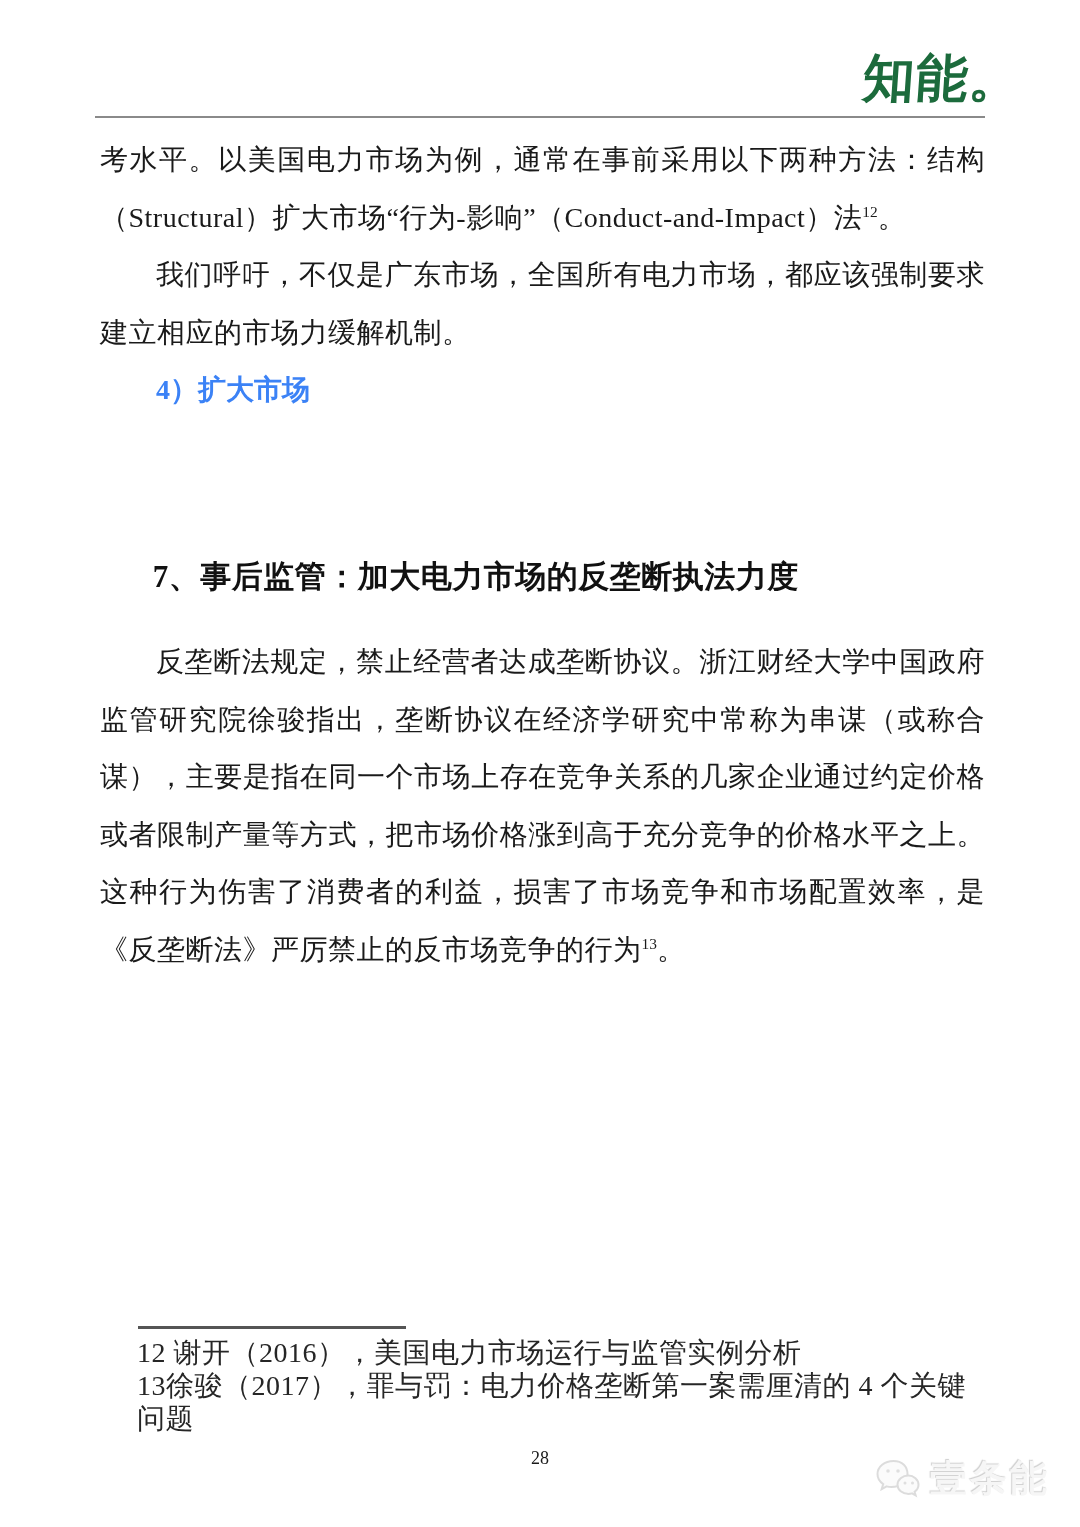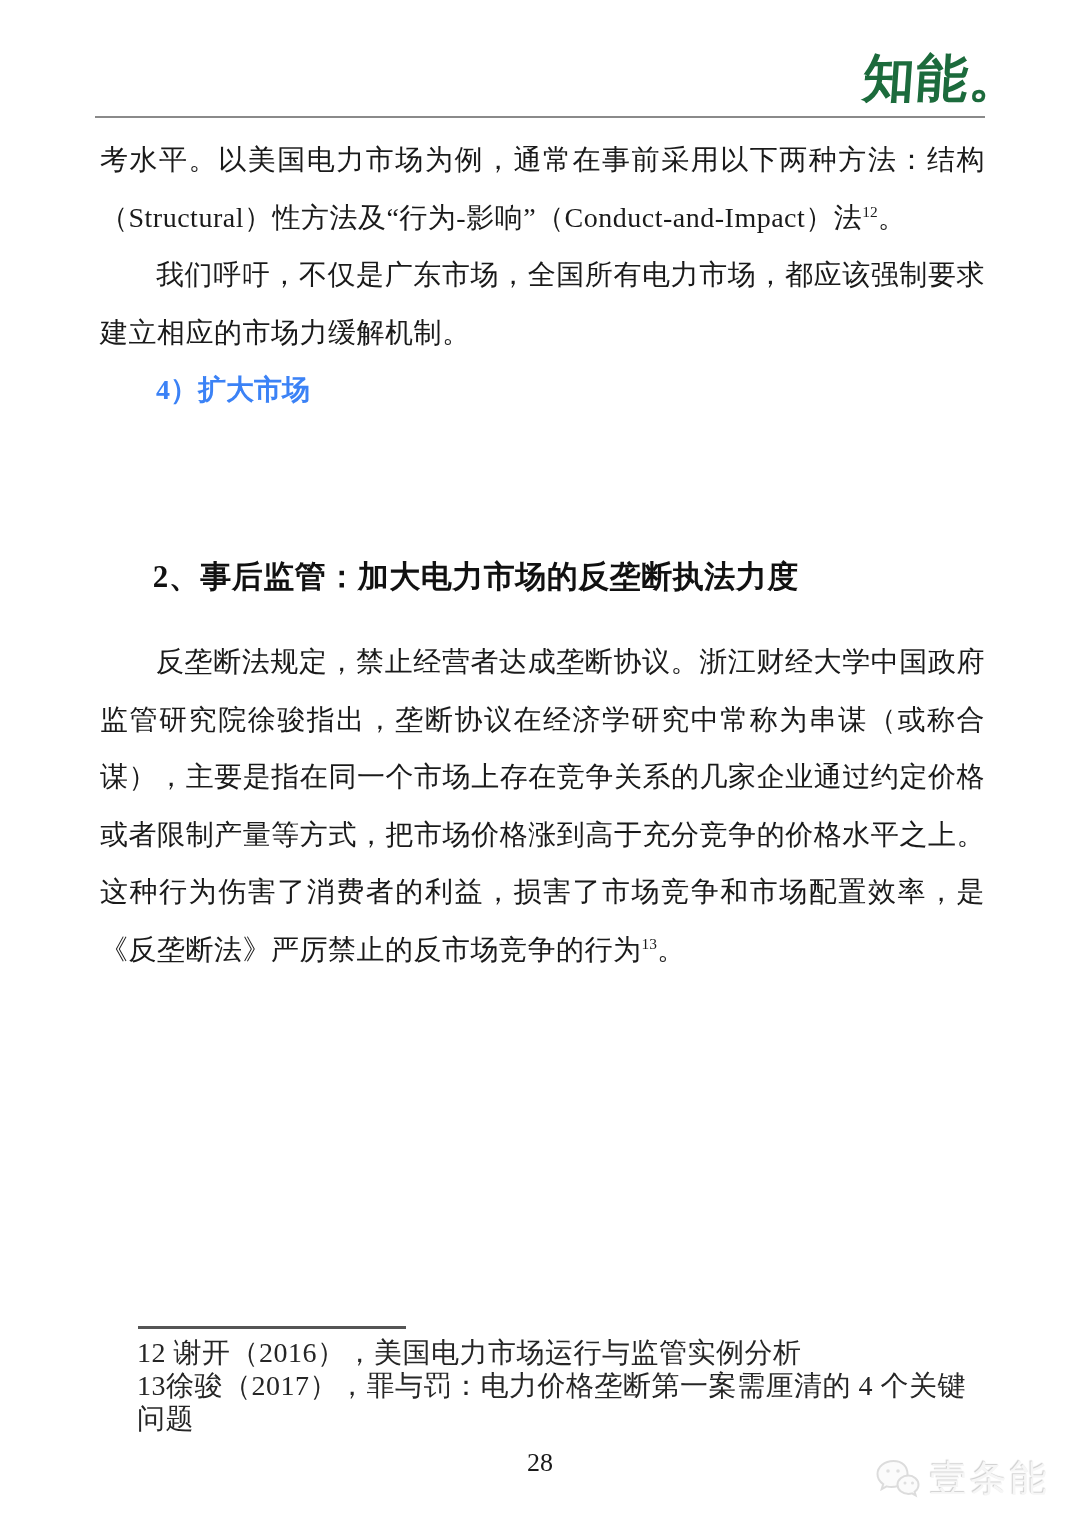--- a/index.html
+++ b/index.html
@@ -47,53 +47,53 @@
   
   .footnotes {
     position:absolute; left:137px; top:1326px; width:840px;
     color:#262626;
   }
   .fn-rule {width:268px; height:3px; background:#555555; margin:0 0 7px 1px;}
   .fn-line {font-size:28px; line-height:33px; margin:0; letter-spacing:0.5px;}
   
   .page-number {
     position:absolute; left:0; top:1448px; width:1080px;
-    text-align:center; font-size:26px; color:#1a1a1a;
+    text-align:center; font-size:18px; color:#1a1a1a;
   }
   .watermark {
     position:absolute; top:1458px; right:30px;
     display:flex; align-items:center; gap:9px;
   }
   .wm-icon {width:46px; height:40px; opacity:0.9;}
   .wm-text {
     font-family:"DejaVu Sans","Liberation Sans",sans-serif;
-    font-size:37px; font-weight:normal; line-height:1;
+    font-size:37px; font-weight:bold; line-height:1;
     color:#f6f6f6;
     text-shadow:-1px -1px 1px #cfcfcf, 1px 1px 0 #ffffff;
     letter-spacing:3px;
   }
 </style>
 </head>
 <body>
 
 <div class="page">
 
   <div class="logo">知能。</div>
   <div class="header-rule"></div>
 
   <div class="content">
 
-    <p class="para"><span>考水平。以美国电力市场为例，通常在事前采用以下两种方法：结构（Structural）性方法及“行为-影响”（Conduct-and-Impact）法</span><sup class="fn-ref">12</sup><span>。</span></p>
+    <p class="para"><span>考水平。以美国电力市场为例，通常在事前采用以下两种方法：结构（Structural）扩大市场“行为-影响”（Conduct-and-Impact）法</span><sup class="fn-ref">12</sup><span>。</span></p>
 
     <p class="para indent">我们呼吁，不仅是广东市场，全国所有电力市场，都应该强制要求建立相应的市场力缓解机制。</p>
 
     <p class="h-sub">4）扩大市场</p>
 
 
-    <p class="h-main">2、事后监管：加大电力市场的反垄断执法力度</p>
+    <p class="h-main">7、事后监管：加大电力市场的反垄断执法力度</p>
 
 
     <p class="para indent"><span>反垄断法规定，禁止经营者达成垄断协议。浙江财经大学中国政府监管研究院徐骏指出，垄断协议在经济学研究中常称为串谋（或称合谋），主要是指在同一个市场上存在竞争关系的几家企业通过约定价格或者限制产量等方式，把市场价格涨到高于充分竞争的价格水平之上。这种行为伤害了消费者的利益，损害了市场竞争和市场配置效率，是《反垄断法》严厉禁止的反市场竞争的行为</span><sup class="fn-ref">13</sup><span>。</span></p>
 
   </div>
 
   <div class="footnotes">
     <div class="fn-rule"></div>
     <p class="fn-line">12 谢开（2016），美国电力市场运行与监管实例分析</p>
     <p class="fn-line">13徐骏（2017），罪与罚：电力价格垄断第一案需厘清的 4 个关键问题</p>

